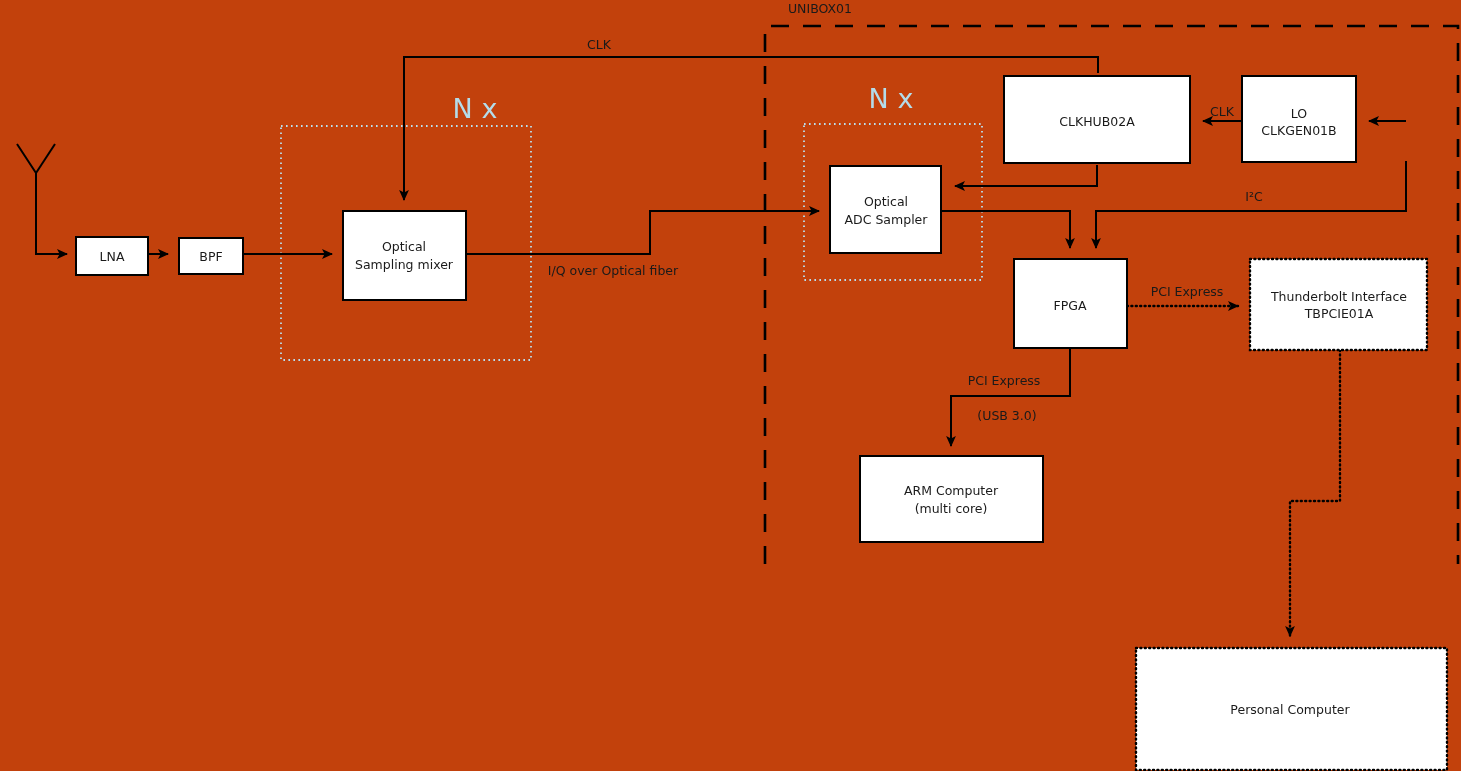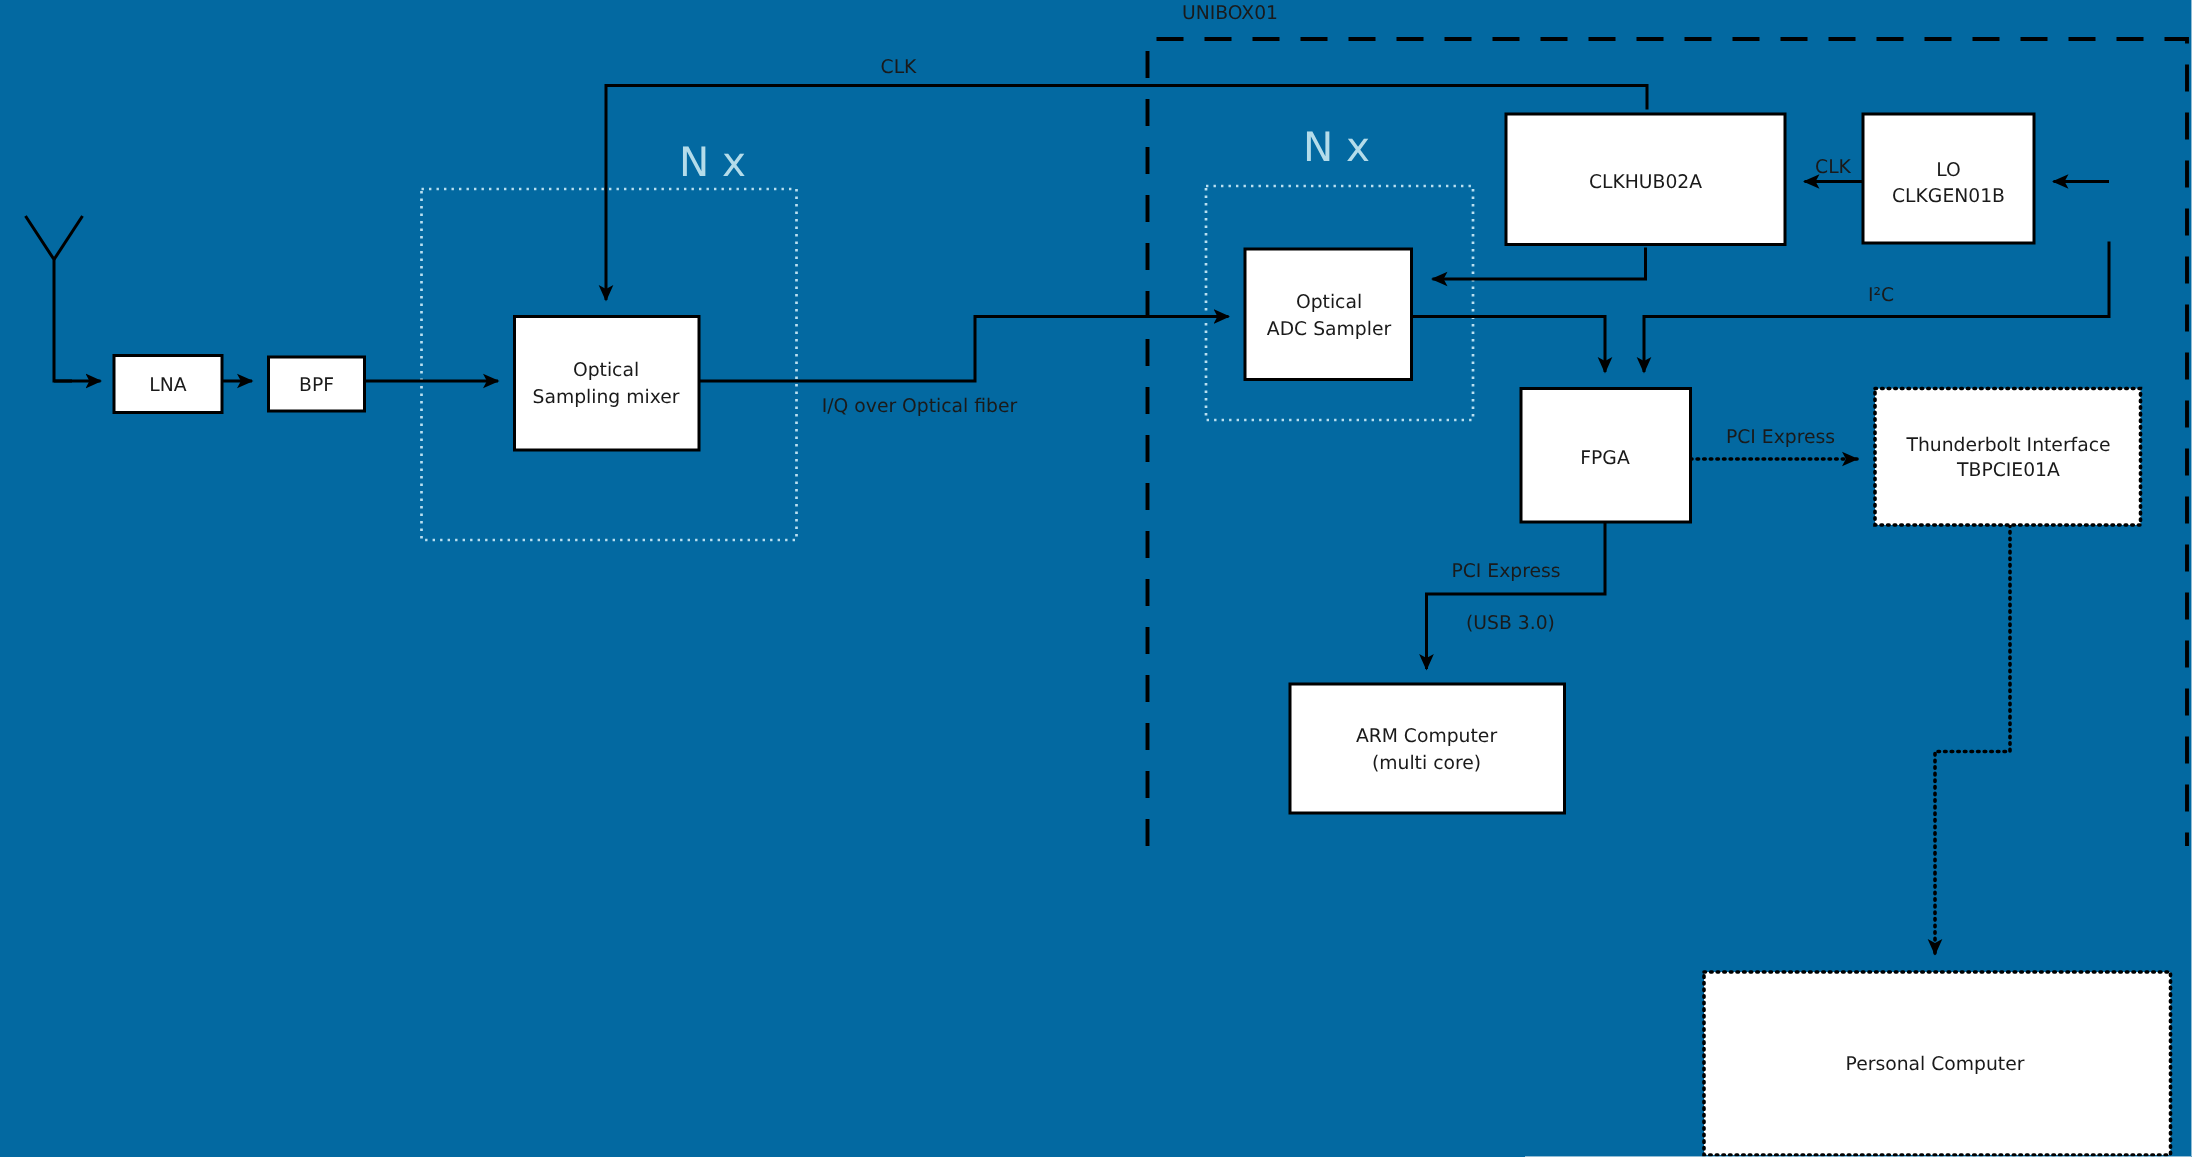--- a/index.html
+++ b/index.html
@@ -10,21 +10,21 @@
   body {
     width: 1461px;
     height: 771px;
     font-family: "DejaVu Sans", sans-serif;
     overflow: hidden;
   }
   #diagram-root {
     position: relative;
     width: 1461px;
     height: 771px;
-    background: #0369a1;
+    background: #c2410c;
   }
   svg#diagram-svg {
     position: absolute;
     left: 0;
     top: 0;
     width: 1461px;
     height: 771px;
     display: block;
   }
   .solid-box {

